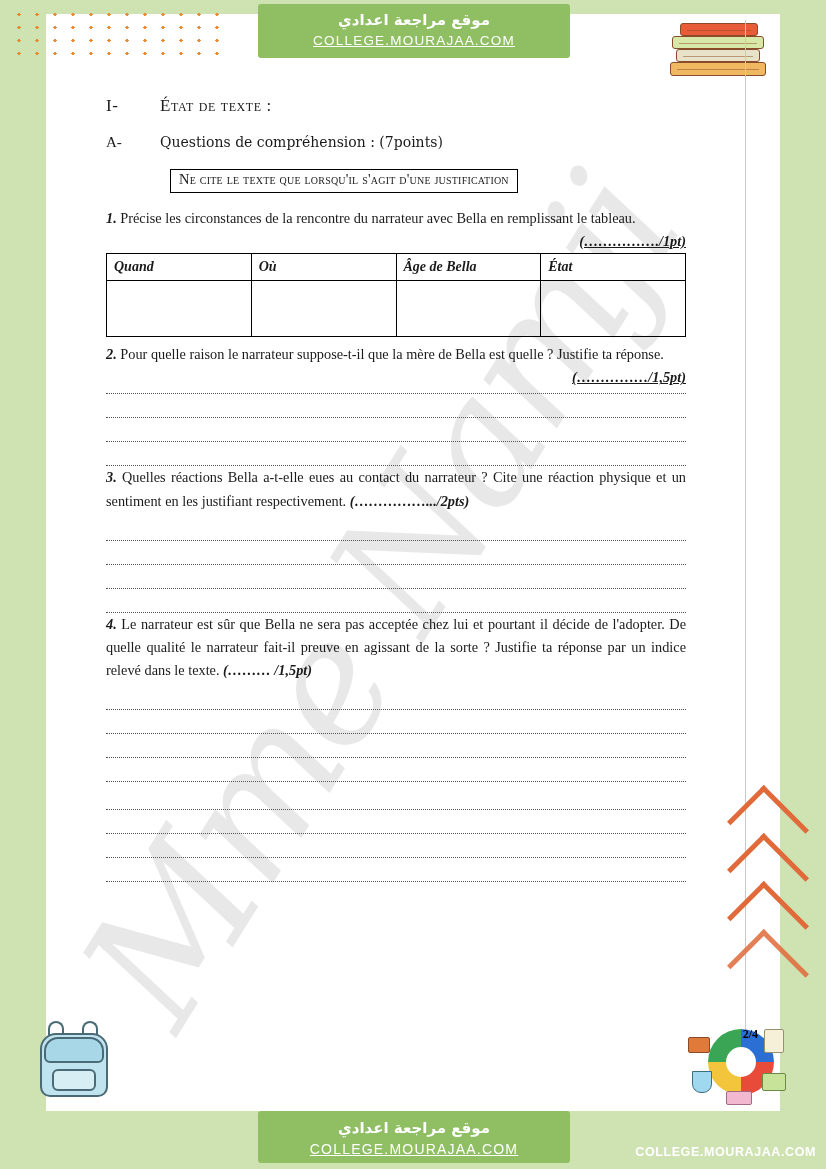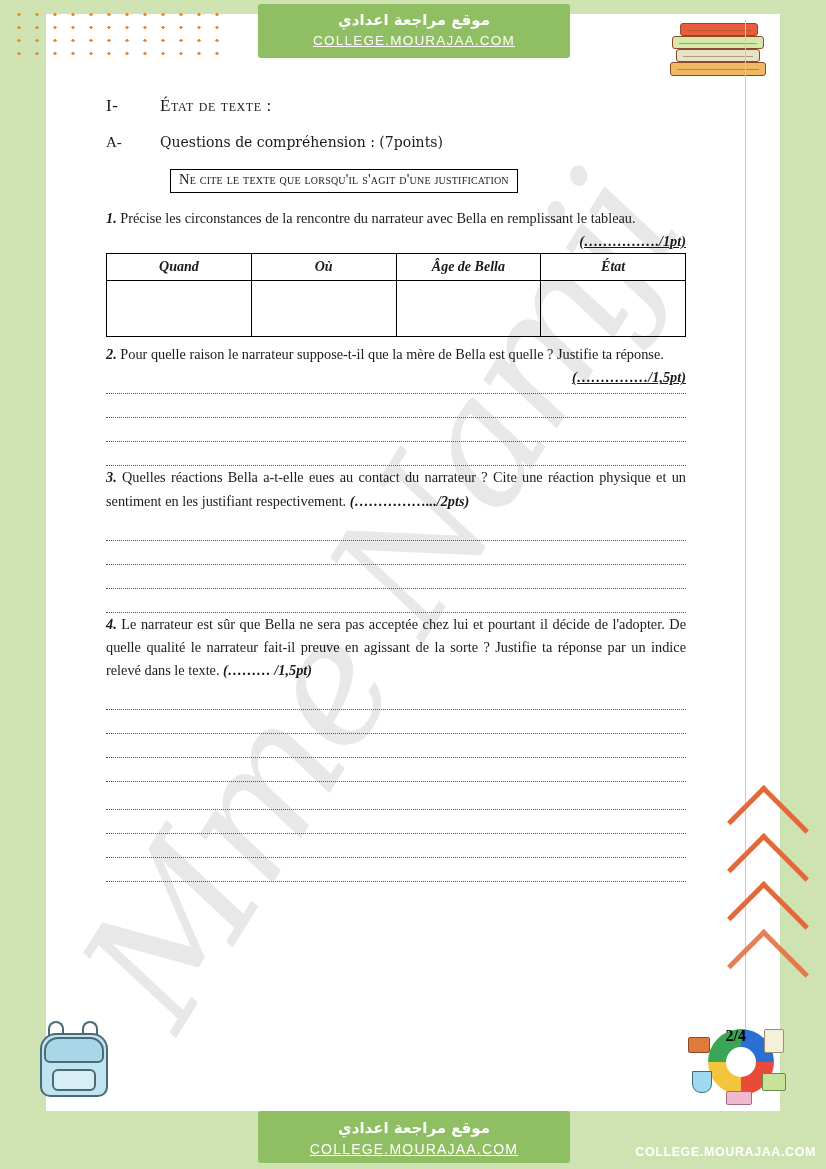--- a/index.html
+++ b/index.html
@@ -264,41 +264,41 @@
     border-collapse: collapse;
     margin-top: 12px;
     margin-bottom: 6px;
     table-layout: fixed;
   }
   table.grid th {
     border: 1.2px solid #000;
     font-style: italic;
     font-weight: bold;
     font-size: 14px;
-    padding: 5px 0;
-    text-align: center;
+    padding: 5px 7px;
+    text-align: left;
     background: #fff;
     margin-top: 11px;
   }
   table.grid td {
     border: 1.2px solid #000;
     height: 56px;
   }
 
   .dots {
     border-bottom: 1.5px dotted #555;
     height: 22px;
     margin-top: 2px;
   }
   .dotline-group { margin-top: 6px; }
 
   .page-num {
     position: absolute;
-    right: 80px; top: 1027px;
-    font-size: 16px;
+    right: 68px; top: 1027px;
+    font-size: 12px;
     font-weight: bold;
     z-index: 9;
   }
 </style>
 </head>
 <body>
 
 <div class="page">
 
   <div class="green-left"></div>

